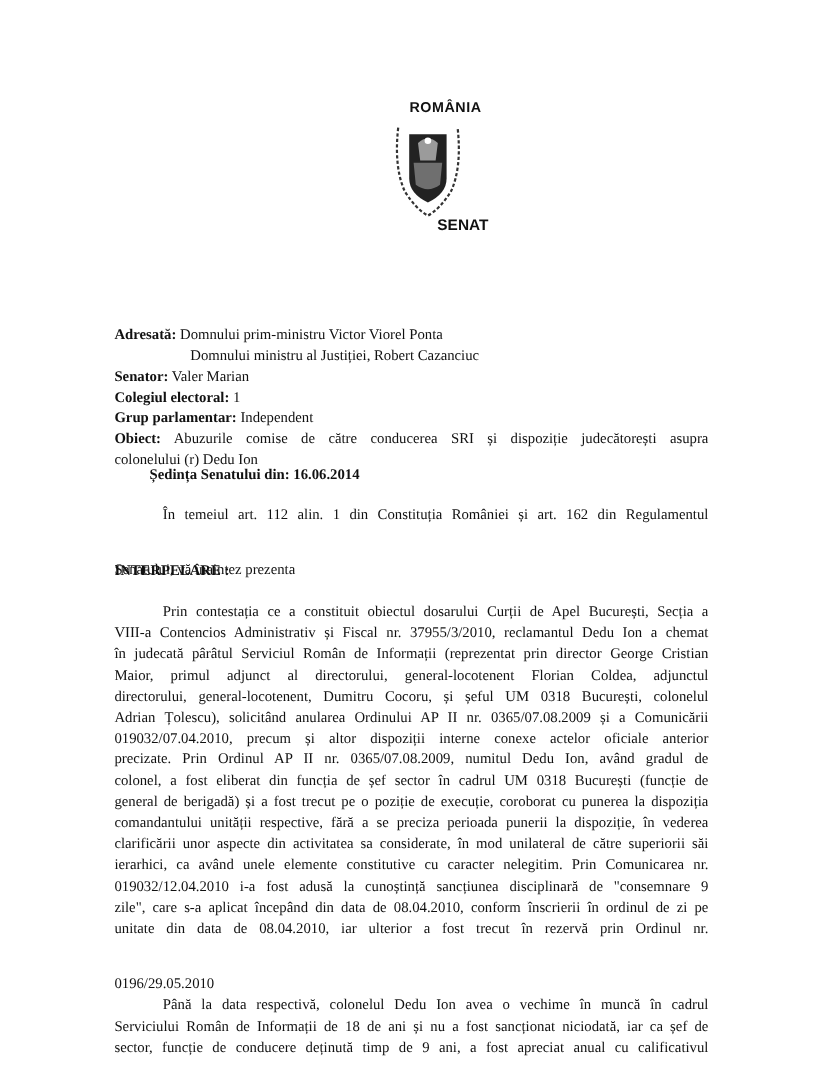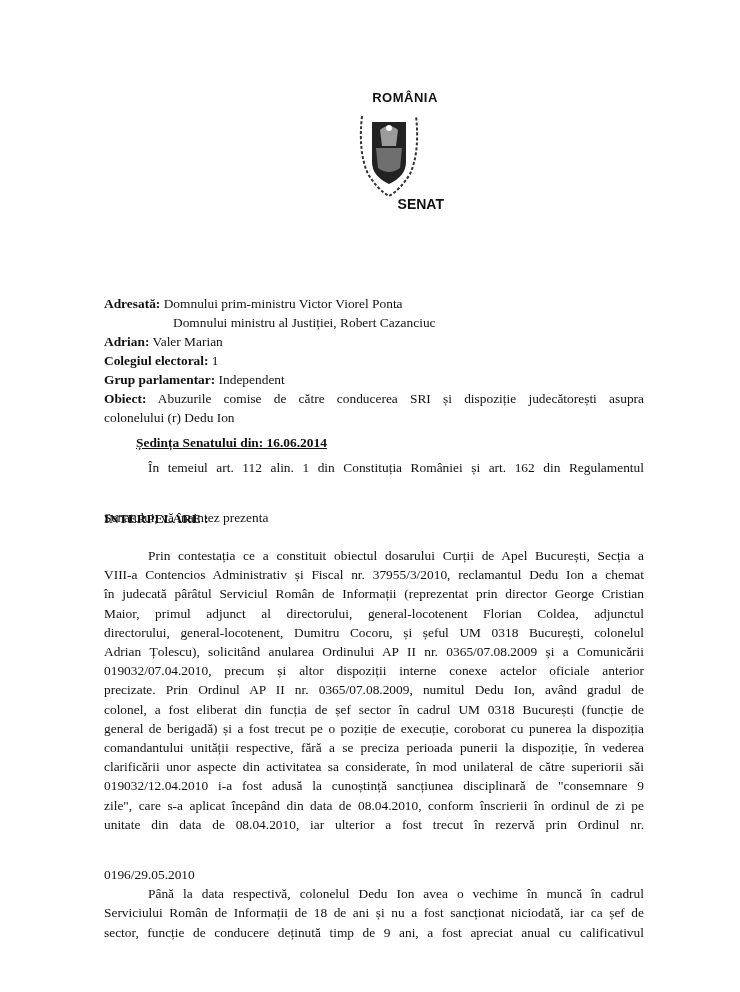--- a/index.html
+++ b/index.html
@@ -10,21 +10,21 @@
          font-family:"Liberation Sans", sans-serif; font-weight:bold; font-size:13px; letter-spacing:0.5px; }
   .emblem-bottom { position:absolute; left:0; top:106px; width:110px; text-align:right;
          font-family:"Liberation Sans", sans-serif; font-weight:bold; font-size:14px; }
   .emblem svg { position:absolute; left:22px; top:22px; }
   .hdr { position:absolute; left:104px; top:250px; width:540px; line-height:19px;margin-top:44px; }
   .hdr .row { white-space:nowrap; }
   .hdr b { font-weight:bold; }
   .indent2 { padding-left:69px; }
   .justify { text-align:justify; text-align-last:justify; }
   .lastline { text-align:left; text-align-last:left; }
-  .sedinta { position:absolute; left:136px; top:435px; font-weight:bold;text-decoration:underline; }
+  .sedinta { position:absolute; left:136px; top:423px; font-weight:bold; }
   .temei { position:absolute; left:104px; top:458px; width:540px; line-height:19px; }
   .title { position:absolute; left:104px; top:511px; width:540px; font-weight:bold; }
   .body { position:absolute; left:104px; top:546px; width:540px; line-height:19.2px; }
   .line { display:block; text-align:justify; text-align-last:justify; white-space:nowrap; overflow:visible; }
   .line.last { text-align-last:left;margin-top:31px; }
   .first { text-indent:44px; }
 </style>
 </head>
 <body>
 
@@ -42,21 +42,21 @@
 
 <div class="hdr">
   <div class="row">
     <b>Adresată:</b>
     <span>Domnului prim-ministru Victor Viorel Ponta</span>
   </div>
   <div class="row indent2">
     <span>Domnului ministru al Justiției, Robert Cazanciuc</span>
   </div>
   <div class="row">
-    <b>Adrian:</b>
+    <b>Senator:</b>
     <span>Valer Marian</span>
   </div>
   <div class="row">
     <b>Colegiul electoral:</b>
     <span>1</span>
   </div>
   <div class="row">
     <b>Grup parlamentar:</b>
     <span>Independent</span>
   </div>
@@ -85,20 +85,21 @@
     <span class="line">în judecată pârâtul Serviciul Român de Informații (reprezentat prin director George Cristian</span>
     <span class="line">Maior, primul adjunct al directorului, general-locotenent Florian Coldea, adjunctul</span>
     <span class="line">directorului, general-locotenent, Dumitru Cocoru, și șeful UM 0318 București, colonelul</span>
     <span class="line">Adrian Țolescu), solicitând anularea Ordinului AP II nr. 0365/07.08.2009 și a Comunicării</span>
     <span class="line">019032/07.04.2010, precum și altor dispoziții interne conexe actelor oficiale anterior</span>
     <span class="line">precizate. Prin Ordinul AP II nr. 0365/07.08.2009, numitul Dedu Ion, având gradul de</span>
     <span class="line">colonel, a fost eliberat din funcția de șef sector în cadrul UM 0318 București (funcție de</span>
     <span class="line">general de berigadă) și a fost trecut pe o poziție de execuție, coroborat cu punerea la dispoziția</span>
     <span class="line">comandantului unității respective, fără a se preciza perioada punerii la dispoziție, în vederea</span>
     <span class="line">clarificării unor aspecte din activitatea sa considerate, în mod unilateral de către superiorii săi</span>
+    <span class="line">ierarhici, ca având unele elemente constitutive cu caracter nelegitim. Prin Comunicarea nr.</span>
     <span class="line">019032/12.04.2010 i-a fost adusă la cunoștință sancțiunea disciplinară de "consemnare 9</span>
     <span class="line">zile", care s-a aplicat începând din data de 08.04.2010, conform înscrierii în ordinul de zi pe</span>
     <span class="line">unitate din data de 08.04.2010, iar ulterior a fost trecut în rezervă prin Ordinul nr.</span>
     <span class="line last">0196/29.05.2010</span>
   </div>
   <div>
     <span class="line first">Până la data respectivă, colonelul Dedu Ion avea o vechime în muncă în cadrul</span>
     <span class="line">Serviciului Român de Informații de 18 de ani și nu a fost sancționat niciodată, iar ca șef de</span>
     <span class="line">sector, funcție de conducere deținută timp de 9 ani, a fost apreciat anual cu calificativul</span>
   </div>

